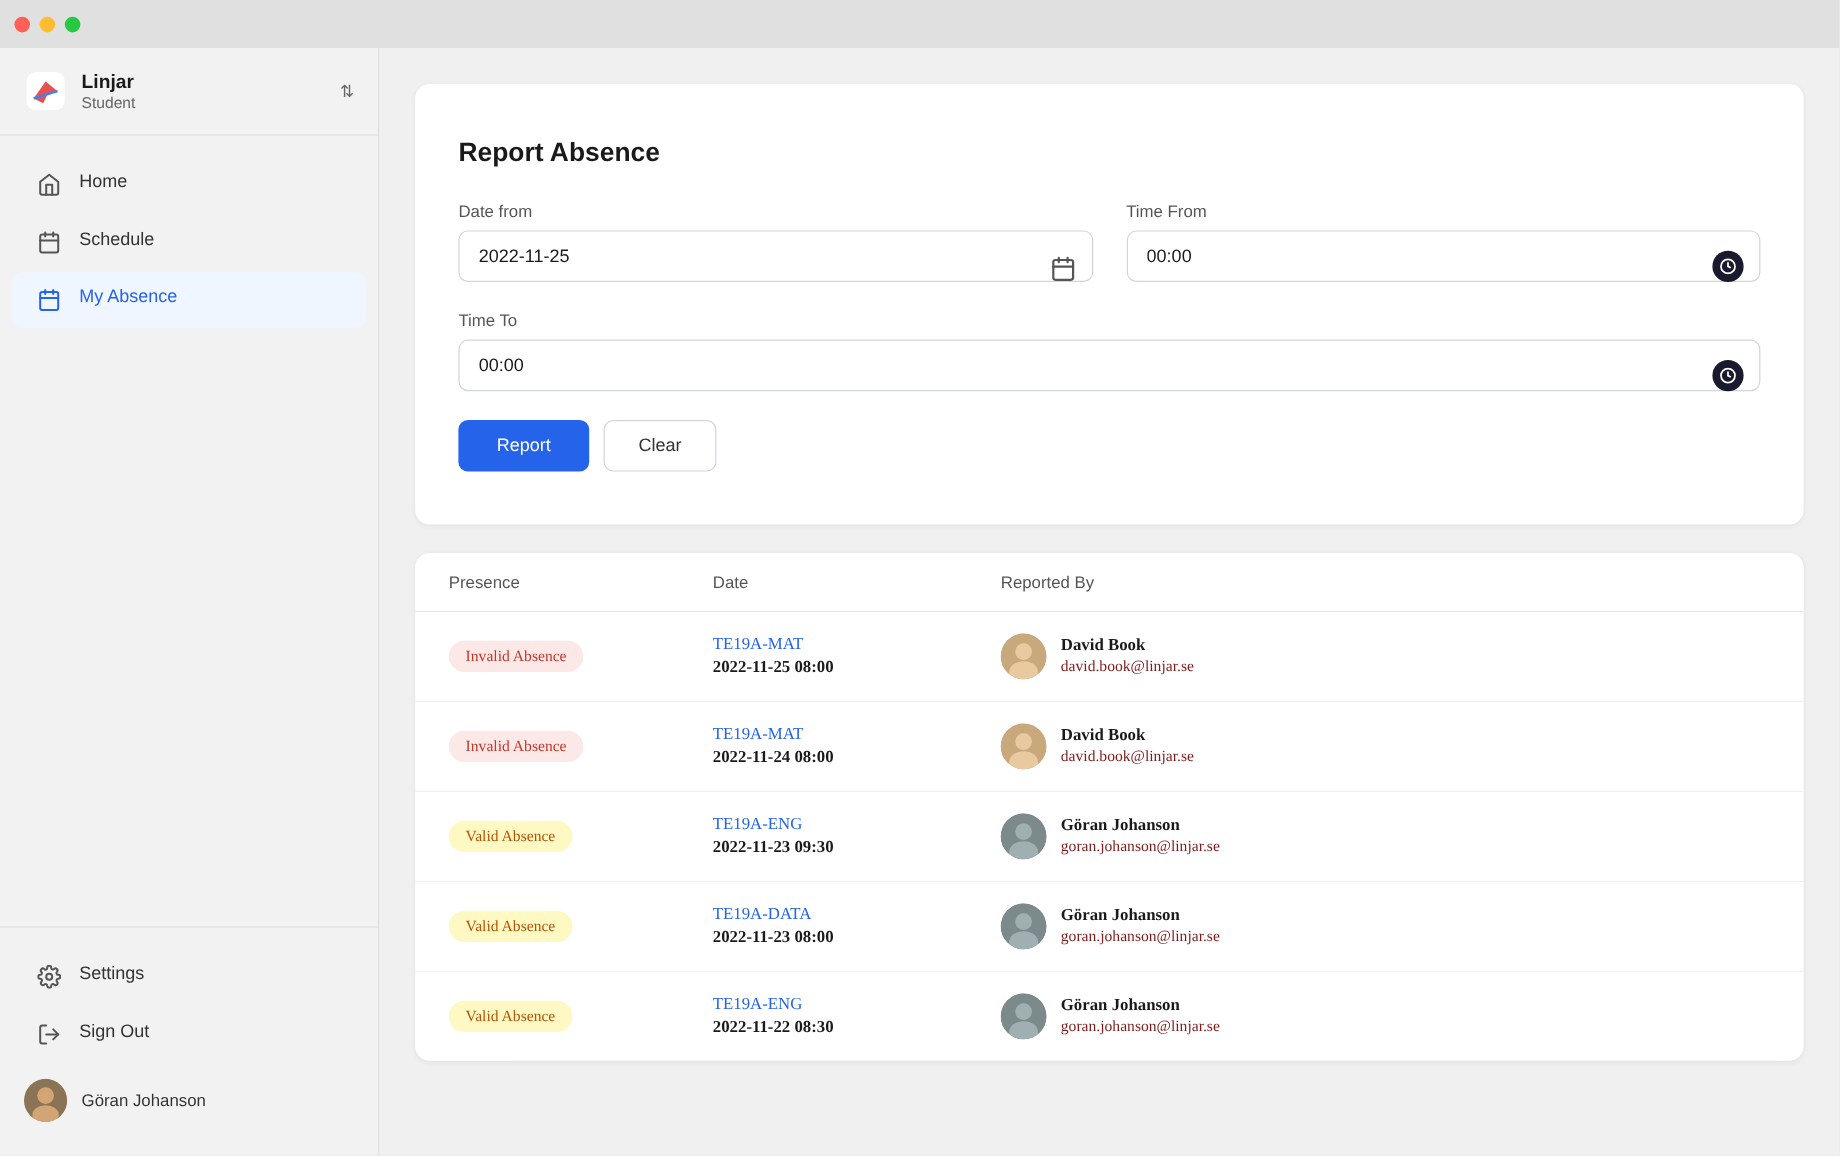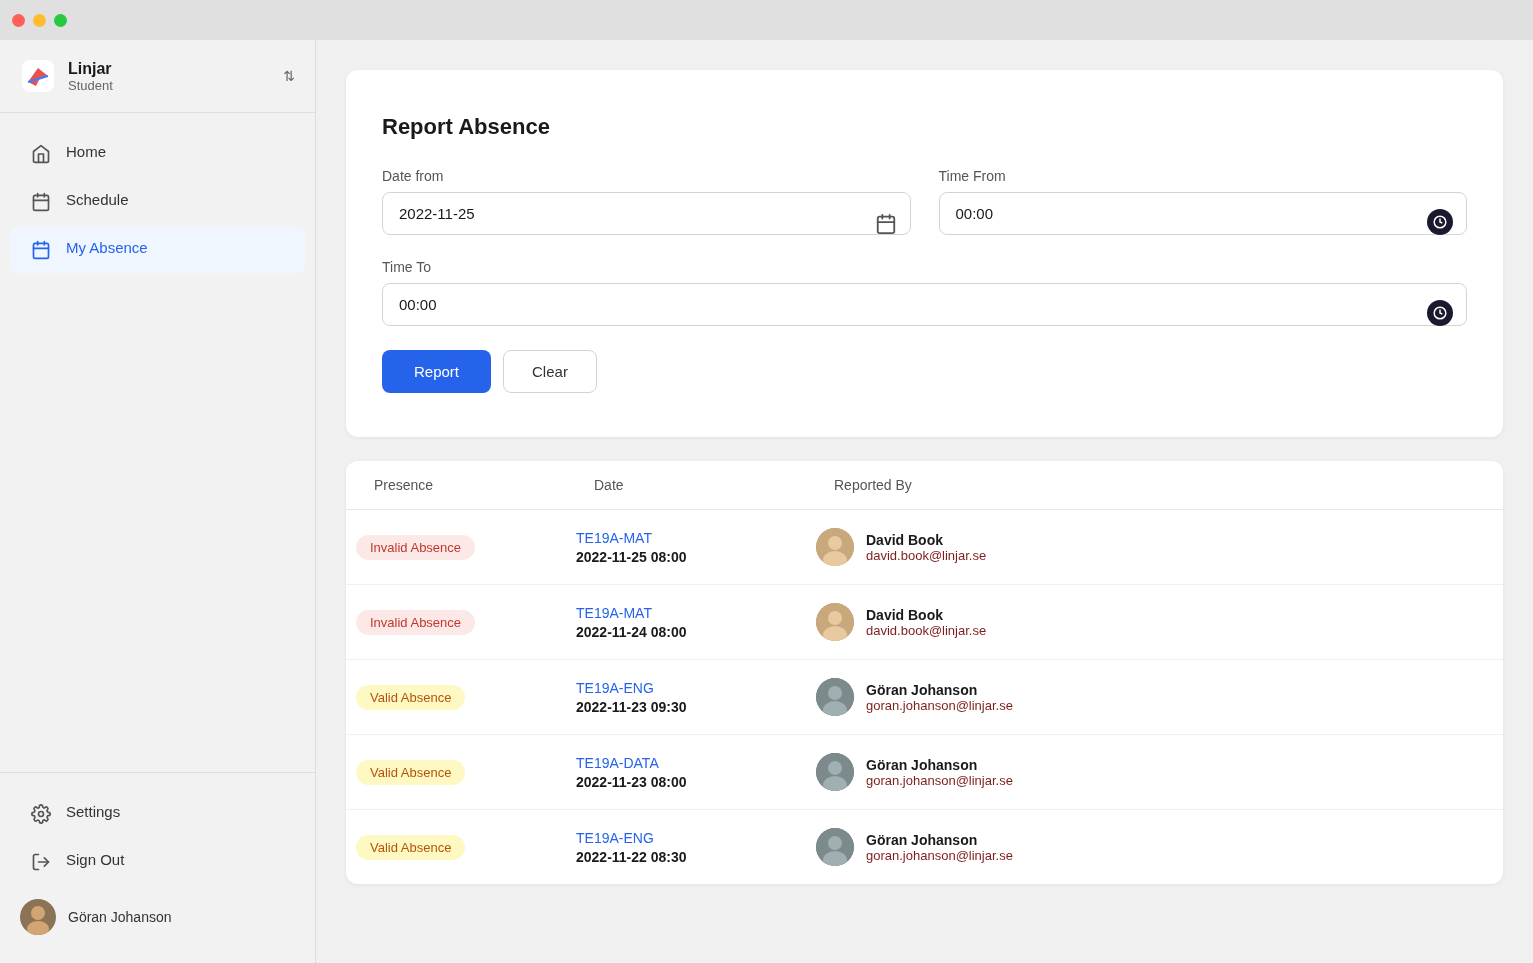--- a/index.html
+++ b/index.html
@@ -228,23 +228,24 @@
       padding: 16px 28px;
       border-bottom: 1.5px solid #e5e7eb;
       background: #fff;
     }
     .table-header-cell {
       font-size: 14px; font-weight: 500; color: #555;
     }
     .table-row {
       display: grid;
       grid-template-columns: 220px 240px 1fr;
-      padding: 18px 10px;
+      padding: 18px 28px;
       border-bottom: 1px solid #f0f0f0;
       align-items: center;
+      font-family: Liberation Serif, serif;
     }
     .table-row:last-child { border-bottom: none; }
 
     .badge {
       display: inline-block;
       padding: 5px 14px;
       border-radius: 20px;
       font-size: 13px;
       font-weight: 500;
     }

